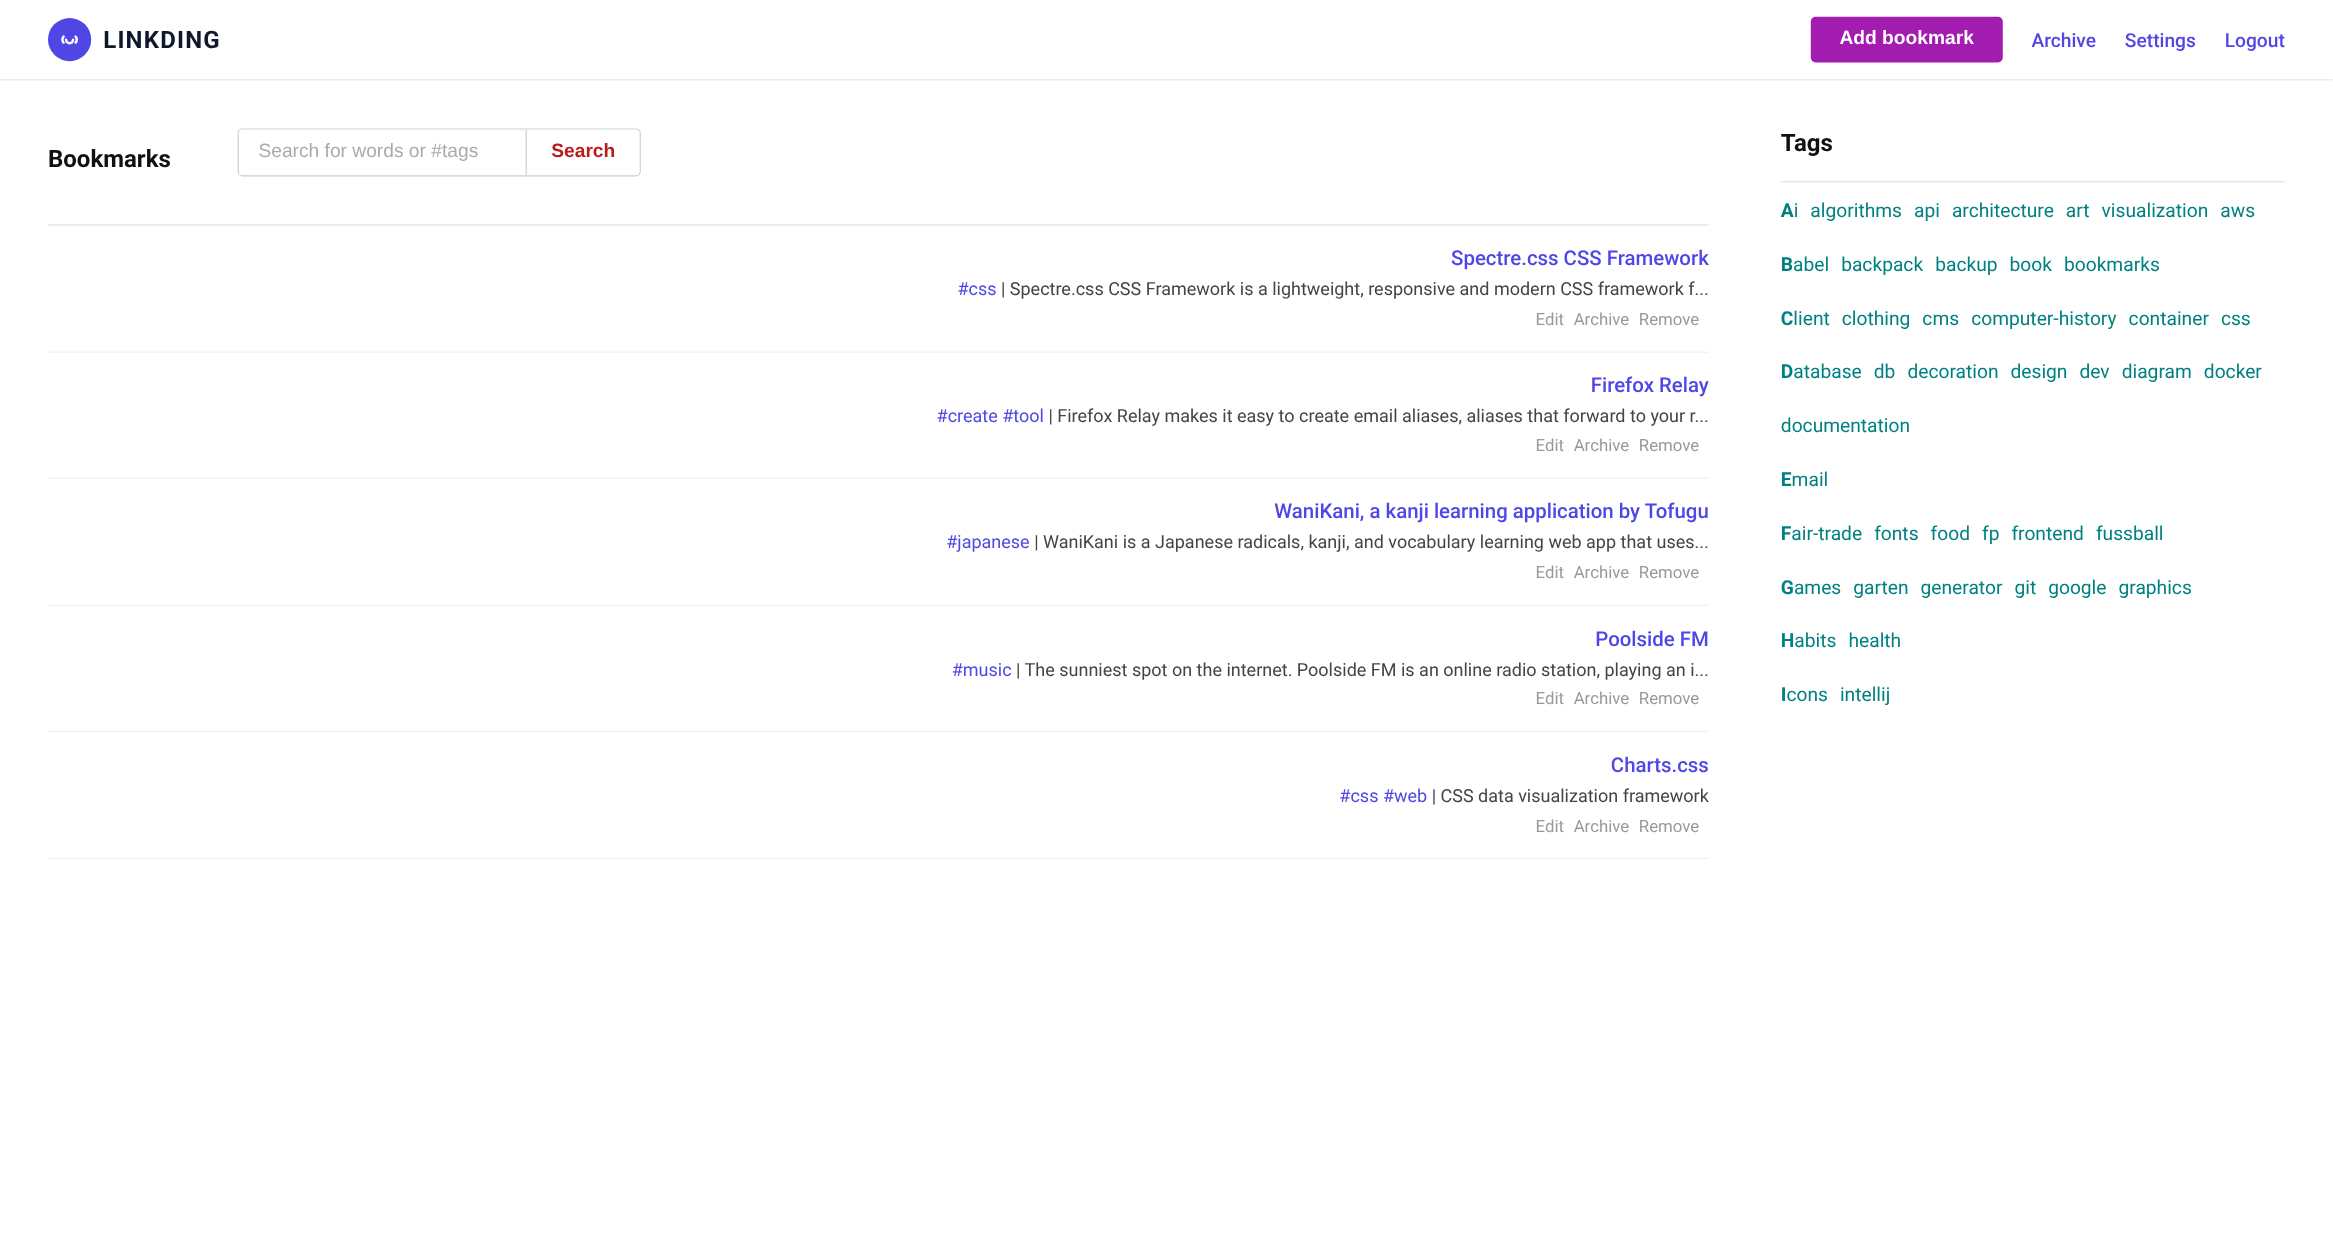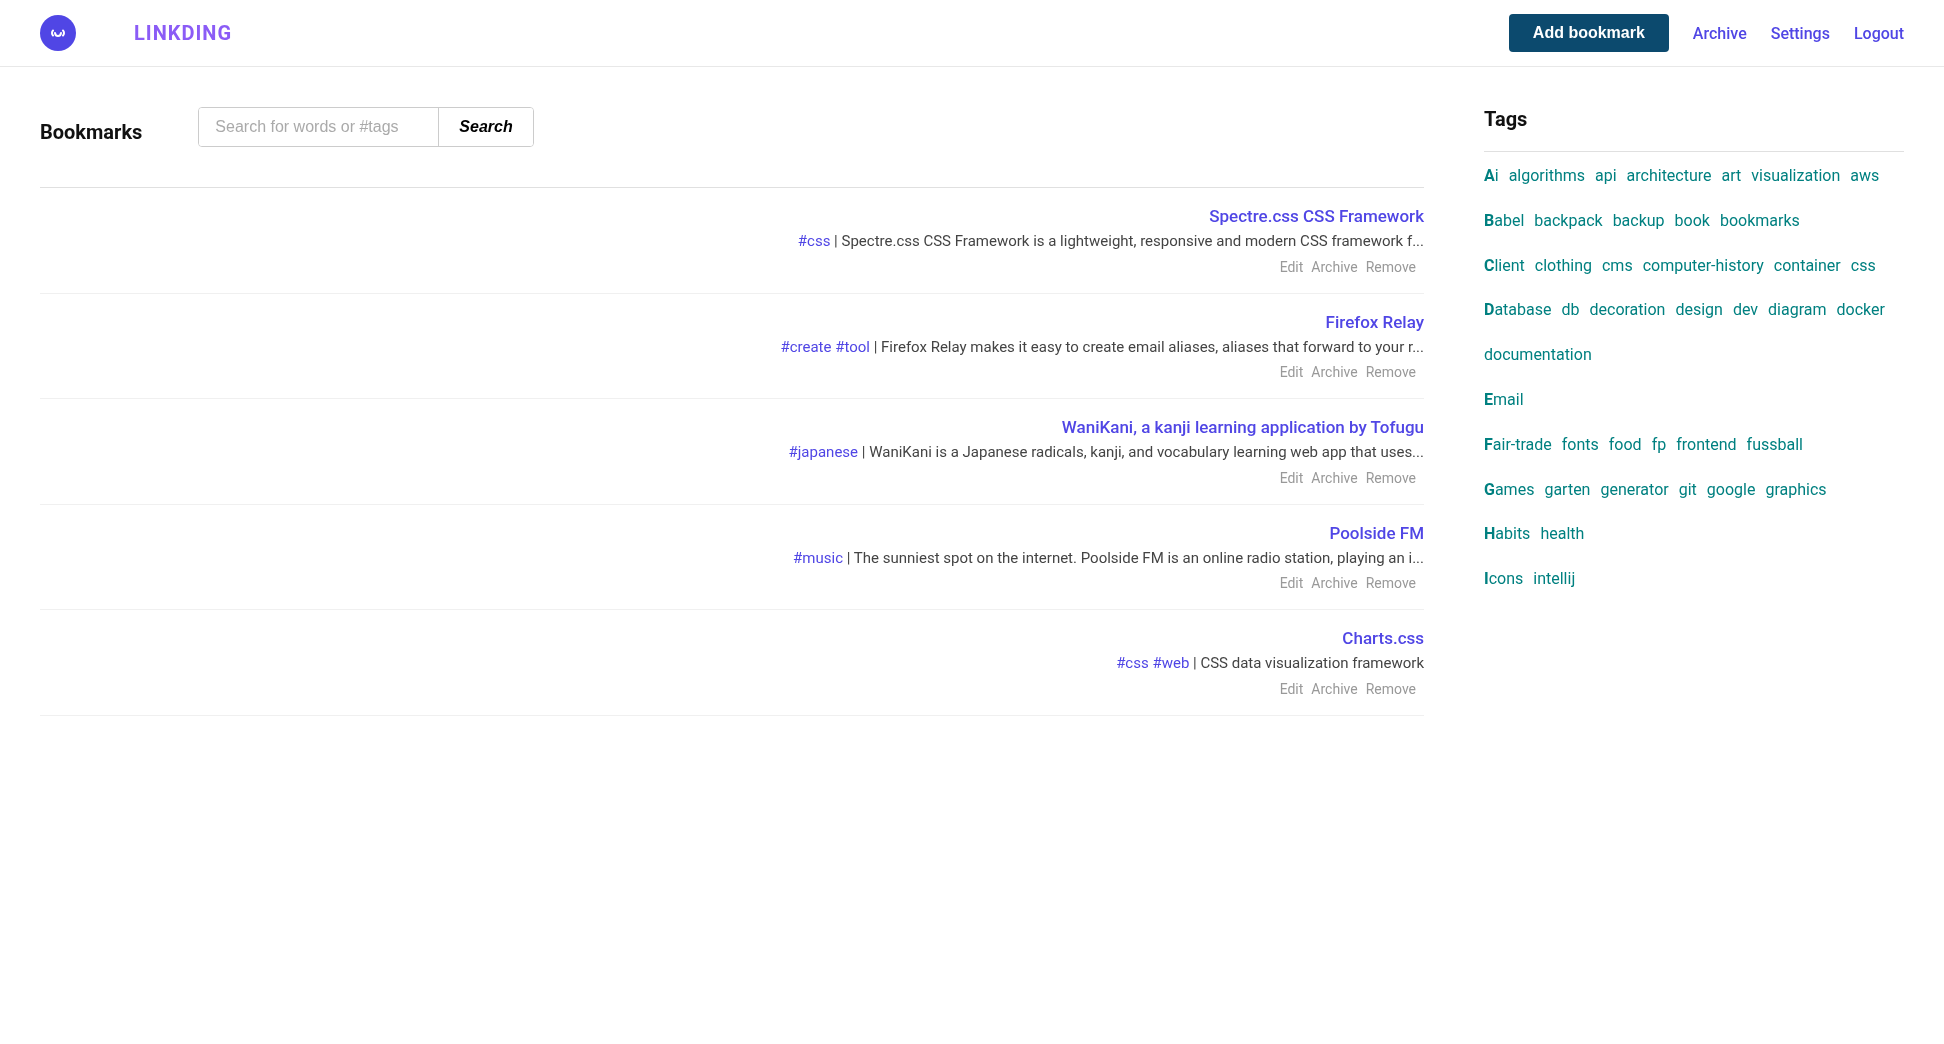--- a/index.html
+++ b/index.html
@@ -32,31 +32,30 @@
       display: flex;
       align-items: center;
       justify-content: center;
       color: white;
       font-size: 18px;
       font-weight: bold;
     }
     .logo-text {
       font-size: 20px;
       font-weight: 700;
-      color: #8b5cf6;
+      color: #0f172a;
       letter-spacing: 1px;
-      margin-left: 48px;
     }
     .header-nav {
       display: flex;
       align-items: center;
       gap: 24px;
     }
     .btn-add-bookmark {
-      background: #0c4a6e;
+      background: #a21caf;
       color: white;
       border: none;
       padding: 10px 24px;
       font-size: 16px;
       font-weight: 600;
       border-radius: 4px;
       cursor: pointer;
     }
     .nav-link {
       color: #5046e5;
@@ -107,26 +106,25 @@
       outline: none;
       padding: 10px 16px;
       font-size: 16px;
       color: #999;
     }
     .search-input::placeholder { color: #aaa; }
     .search-btn {
       background: white;
       border: none;
       border-left: 1px solid #ccc;
-      color: #000000;
+      color: #b91c1c;
       font-size: 16px;
       font-weight: 600;
       padding: 10px 20px;
       cursor: pointer;
-      font-style: italic;
     }
 
     
     .top-row {
       display: flex;
       align-items: center;
       gap: 30px;
       margin-bottom: 10px;
     }
 

